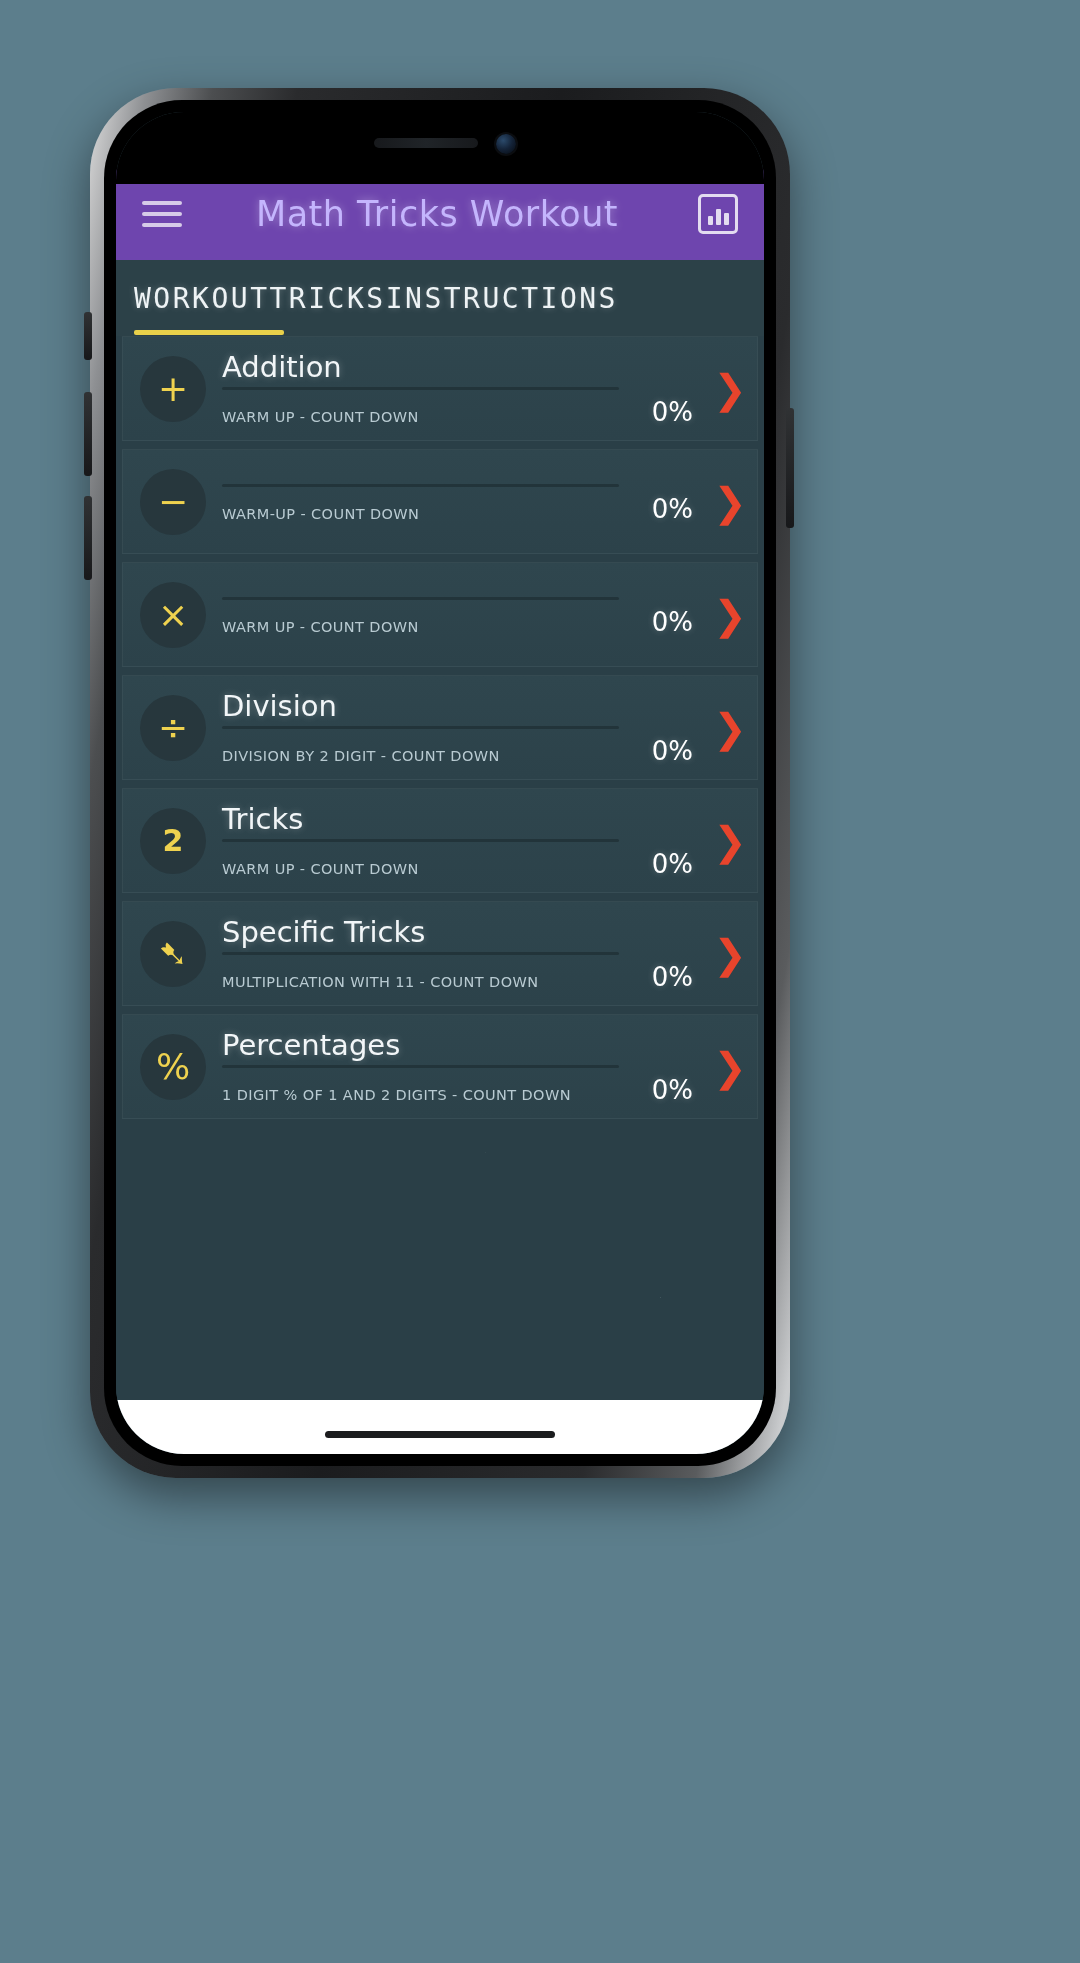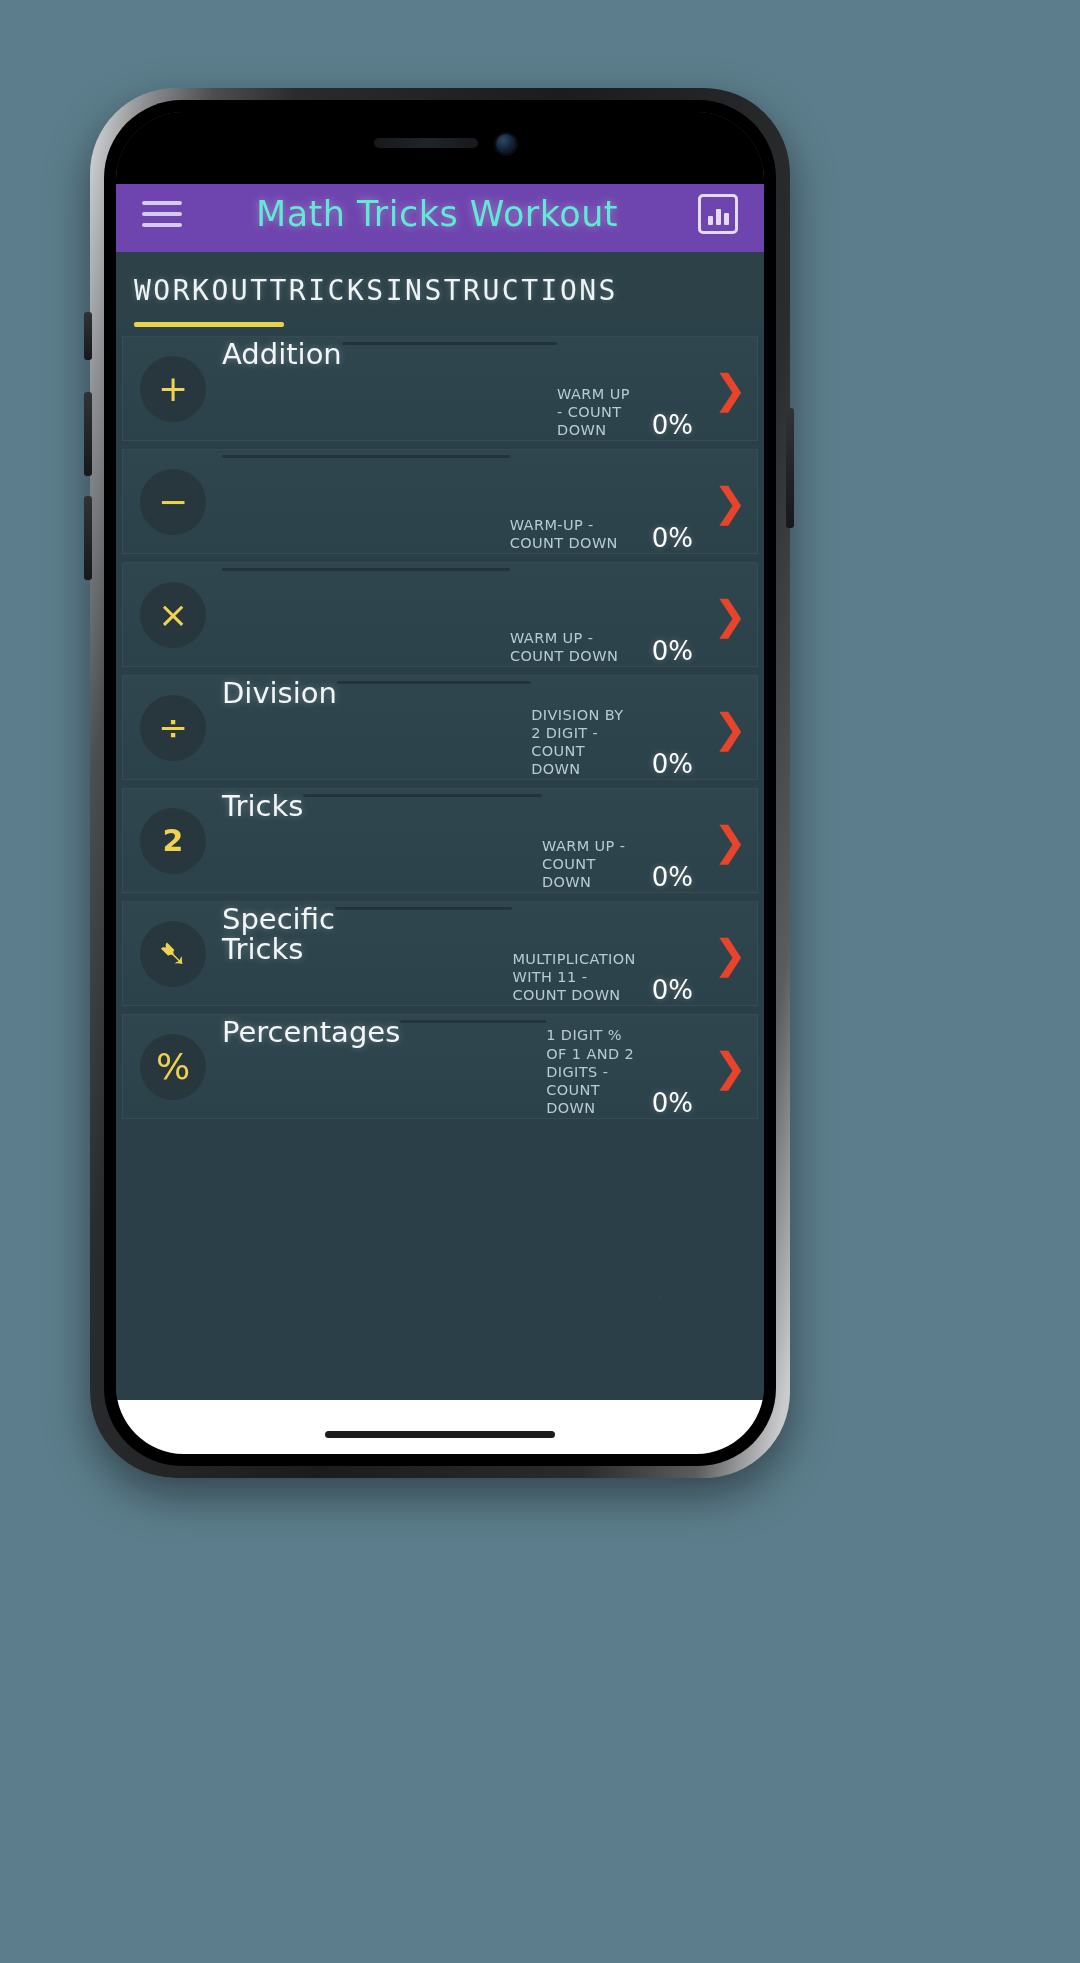--- a/index.html
+++ b/index.html
@@ -76,40 +76,40 @@
     background:#6e45ae;
     display:flex;align-items:center;
   }
   #menu-icon{
     width:40px;height:26px;margin-left:26px;
     display:flex;flex-direction:column;justify-content:space-between;
     cursor:pointer;
   }
   #menu-icon span{display:block;height:4px;width:100%;background:#d6cbe8;border-radius:2px;}
   #app-title{
-    flex:1;text-align:center;color:#5eead4;
+    flex:1;text-align:center;color:#c4b5fd;
     font-size:35px;letter-spacing:.5px;
     font-family:"DejaVu Sans", sans-serif;
     text-shadow:0 0 8px rgba(255,255,255,.35);
     margin-left:-6px;
   }
   #stats-icon{
     width:40px;height:40px;margin-right:26px;
     border:3px solid #e3dcf0;border-radius:5px;
     display:flex;align-items:flex-end;justify-content:center;
     gap:3px;padding-bottom:6px;box-sizing:border-box;
   }
   #stats-icon i{display:block;width:5px;background:#e3dcf0;border-radius:1px;}
   #stats-icon i:nth-child(1){height:9px;}
   #stats-icon i:nth-child(2){height:16px;}
   #stats-icon i:nth-child(3){height:12px;}
 
   
   #tab-bar{
-    position:absolute;top:140px;left:0;width:648px;height:76px;
+    position:absolute;top:148px;left:0;width:648px;height:76px;
     background:#2c4148;
     display:flex;align-items:center;
     overflow:hidden;
   }
   .tab{
     color:#eef3f5;font-size:28px;letter-spacing:2.5px;
     font-family:"DejaVu Sans Mono", monospace;
     white-space:nowrap;
     padding:0 0;
     position:relative;
@@ -153,21 +153,21 @@
     flex:0 0 auto;
     display:flex;align-items:center;justify-content:center;
     color:#efd24f;
     font-size:36px;line-height:1;
     font-family:"DejaVu Sans", sans-serif;
   }
   .row-badge.small{font-size:30px;font-weight:bold;}
   .row-body{
     flex:1;min-width:0;
     margin-left:16px;margin-right:6px;
-    display:flex;justify-content:center;
+    display:flex;flex-direction:column;justify-content:center;
     height:100%;
     padding-top:2px;
     box-sizing:border-box;
   }
   .row-title{
     color:#f2f6f8;font-size:29px;line-height:1.05;
     font-family:"DejaVu Sans", sans-serif;
     text-shadow:0 0 7px rgba(255,255,255,.3);
     margin-bottom:2px;
   }

